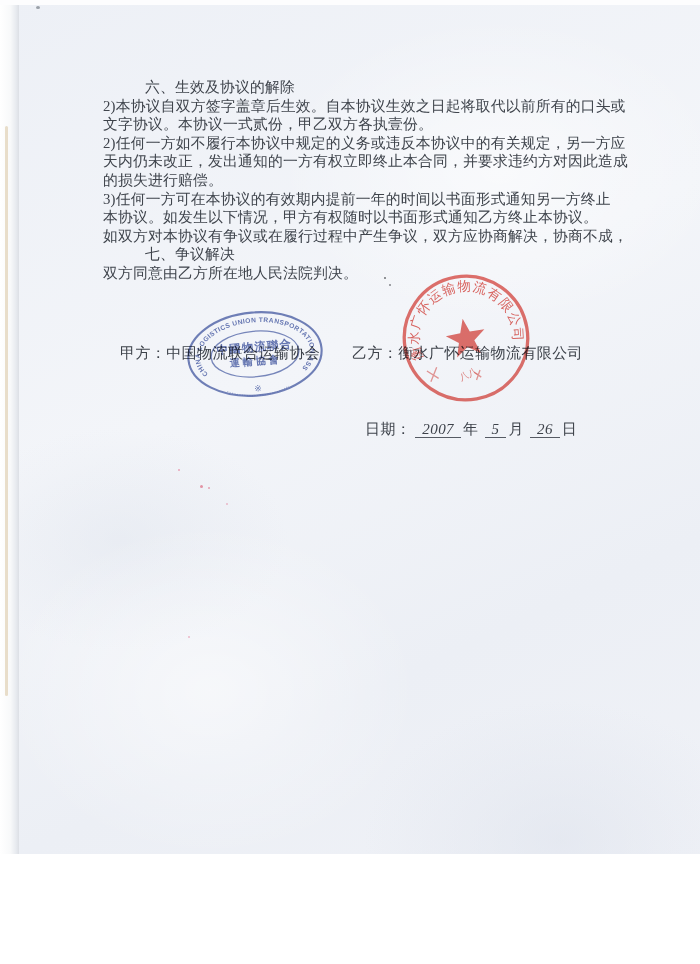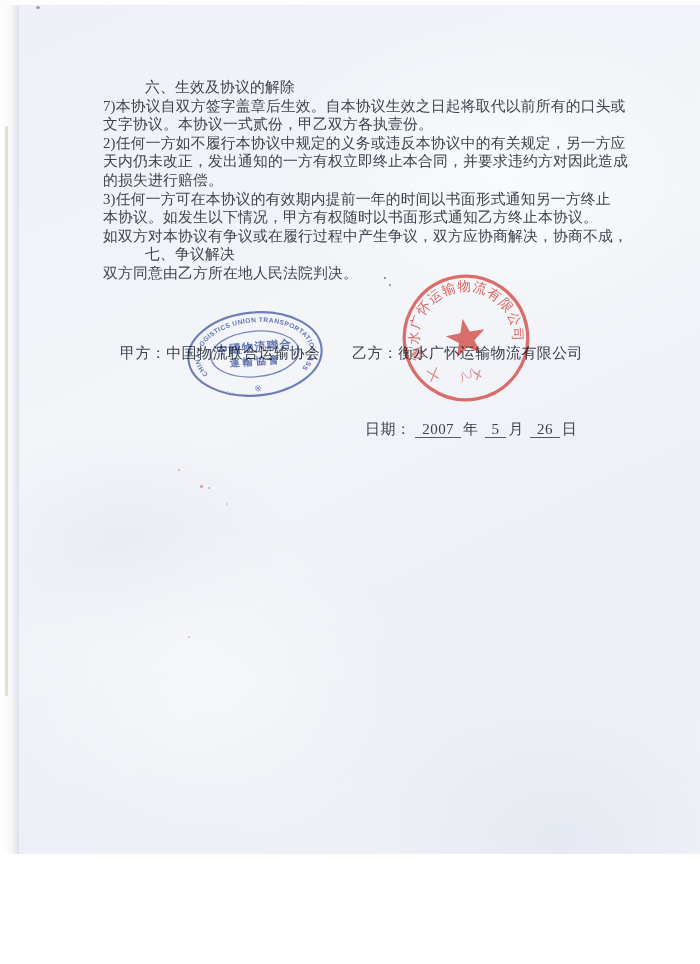--- a/index.html
+++ b/index.html
@@ -22,37 +22,37 @@
   .speck{position:absolute;border-radius:50%;}
   
   .content{position:absolute;left:103px;top:78px;width:530px;}
   .doc-line{height:18.6px;line-height:18.6px;font-size:14.8px;letter-spacing:.2px;white-space:nowrap;color:#3f444c;}
   .doc-line.indent{padding-left:42px;}
   
   .sig{position:absolute;font-size:15px;letter-spacing:.4px;white-space:nowrap;color:#3d424a;}
   .party-a{left:120px;top:344px;}
   .party-b{left:352px;top:344px;}
   .date-line{left:365px;top:420px;}
-  .u{border-bottom:1.2px solid #555a63;padding:0 7px;}
+  .u{border-bottom:1.2px solid #555a63;padding:0 7px;font-style:italic;}
   .unit{margin:0 2px;}
   
   .stamp{position:absolute;mix-blend-mode:multiply;}
   .stamp-blue{left:164px;top:297px;width:182px;height:114px;transform:rotate(-5deg);opacity:.92;}
   .stamp-red{left:394px;top:266px;width:144px;height:144px;transform:rotate(-10deg);opacity:.9;}
   svg text{font-family:"Liberation Sans","DejaVu Sans",sans-serif;}
   svg .cjk{font-family:"DejaVu Sans","Liberation Sans",sans-serif;}
 </style>
 </head>
 <body>
 
 <div class="scan">
 
   <div class="content">
     <div class="doc-line indent">六、生效及协议的解除</div>
-    <div class="doc-line">7)本协议自双方签字盖章后生效。自本协议生效之日起将取代以前所有的口头或</div>
+    <div class="doc-line">2)本协议自双方签字盖章后生效。自本协议生效之日起将取代以前所有的口头或</div>
     <div class="doc-line">文字协议。本协议一式贰份，甲乙双方各执壹份。</div>
     <div class="doc-line">2)任何一方如不履行本协议中规定的义务或违反本协议中的有关规定，另一方应</div>
     <div class="doc-line">天内仍未改正，发出通知的一方有权立即终止本合同，并要求违约方对因此造成</div>
     <div class="doc-line">的损失进行赔偿。</div>
     <div class="doc-line">3)任何一方可在本协议的有效期内提前一年的时间以书面形式通知另一方终止</div>
     <div class="doc-line">本协议。如发生以下情况，甲方有权随时以书面形式通知乙方终止本协议。</div>
     <div class="doc-line">如双方对本协议有争议或在履行过程中产生争议，双方应协商解决，协商不成，</div>
     <div class="doc-line indent">七、争议解决</div>
     <div class="doc-line">双方同意由乙方所在地人民法院判决。</div>
   </div>

